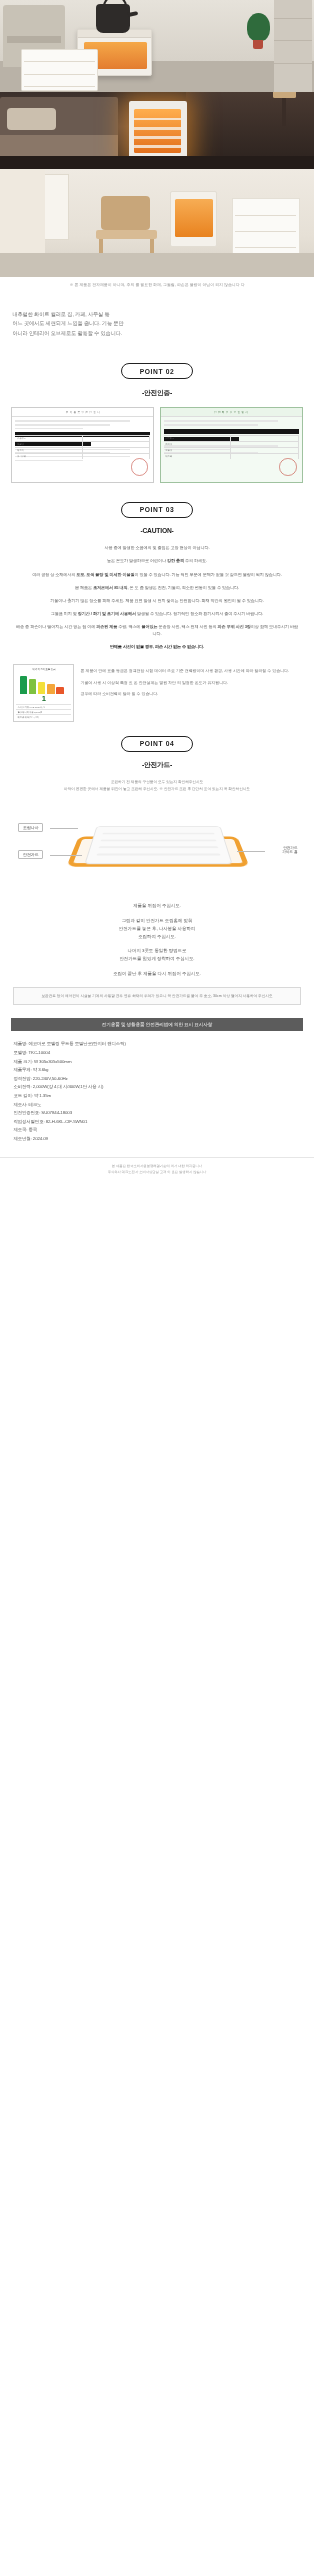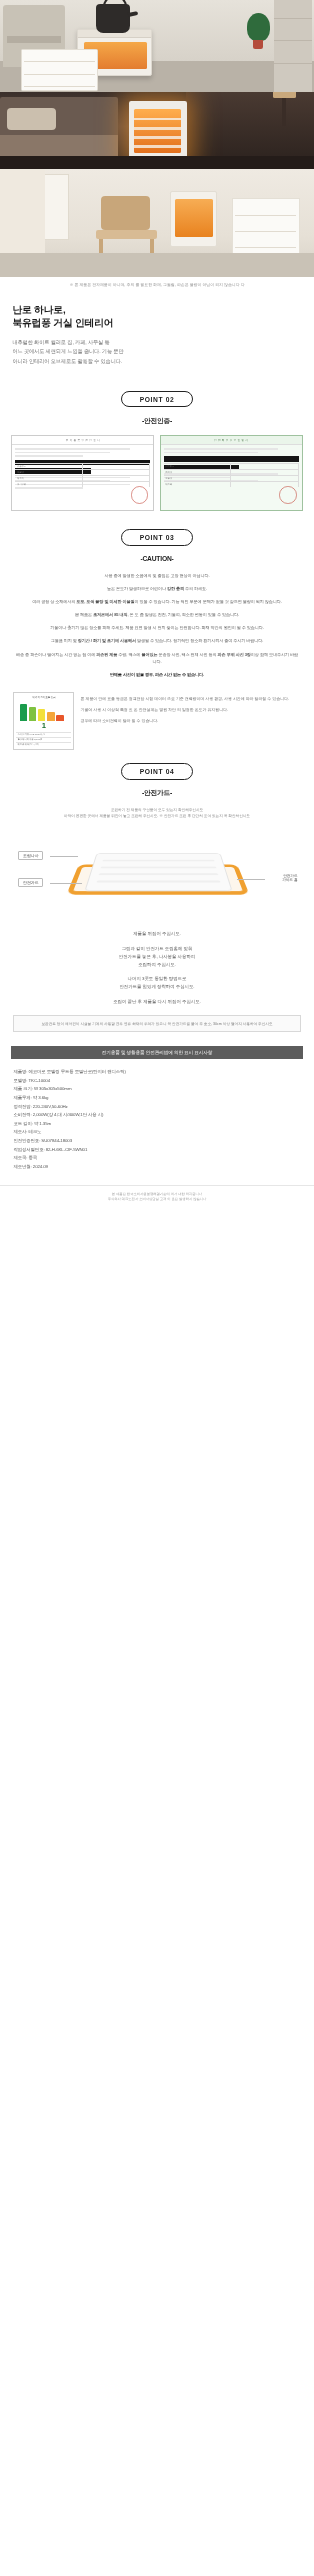--- a/index.html
+++ b/index.html
@@ -217,24 +217,20 @@
       <div class="sh" style="top:15.5px"></div>
         <div class="sh" style="top:32px"></div>
         <div class="sh" style="top:48px"></div>
     </div>
     <div class="p3-floor"></div>
   </div>
 
   <div class="disclaimer">※ 본 제품은 전자제품이 아니며, 주의 를 필요한 화재, 그을림, 파손은 불량이 아님이 되지 않습니다 다</div>
 
   <div class="headline">
-    <h1>
-      <span>난로 하나로,</span><br>
-      <span>북유럽풍 거실 인테리어</span>
-    </h1>
     <p>
       <span>내추럴한 화이트 컬러로 집, 카페, 사무실 등</span><br>
       <span>어느 곳에서도 세련되게 느낌을 줍니다. 기능 뿐만</span><br>
       <span>아니라 인테리어 오브제로도 활용할 수 있습니다.</span>
     </p>
   </div>
 
   <div class="point-wrap">
     <span class="pill">POINT 02</span>
     <div class="sub-title">-안전인증-</div>

